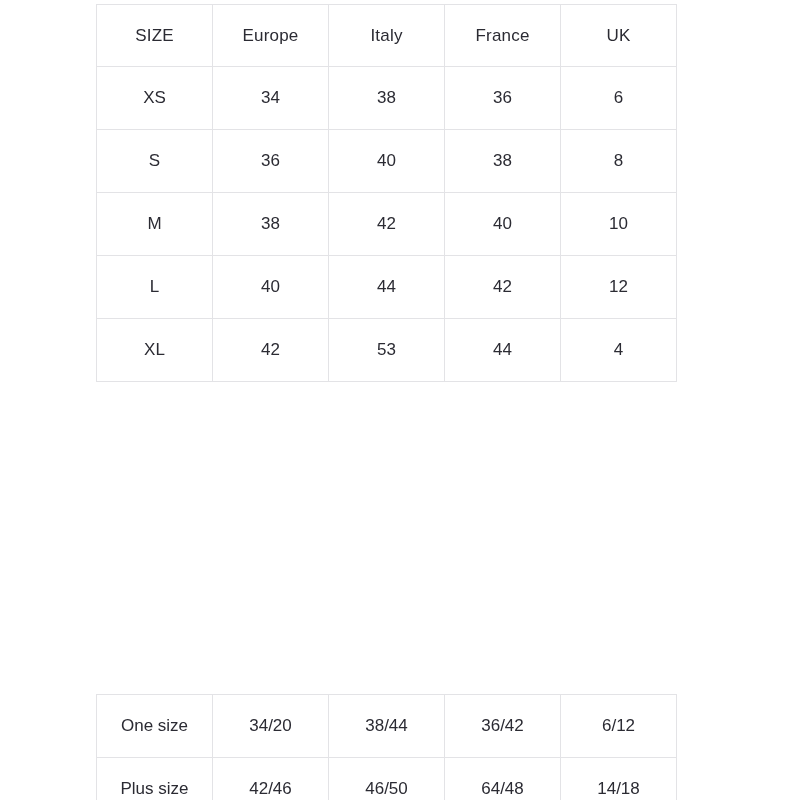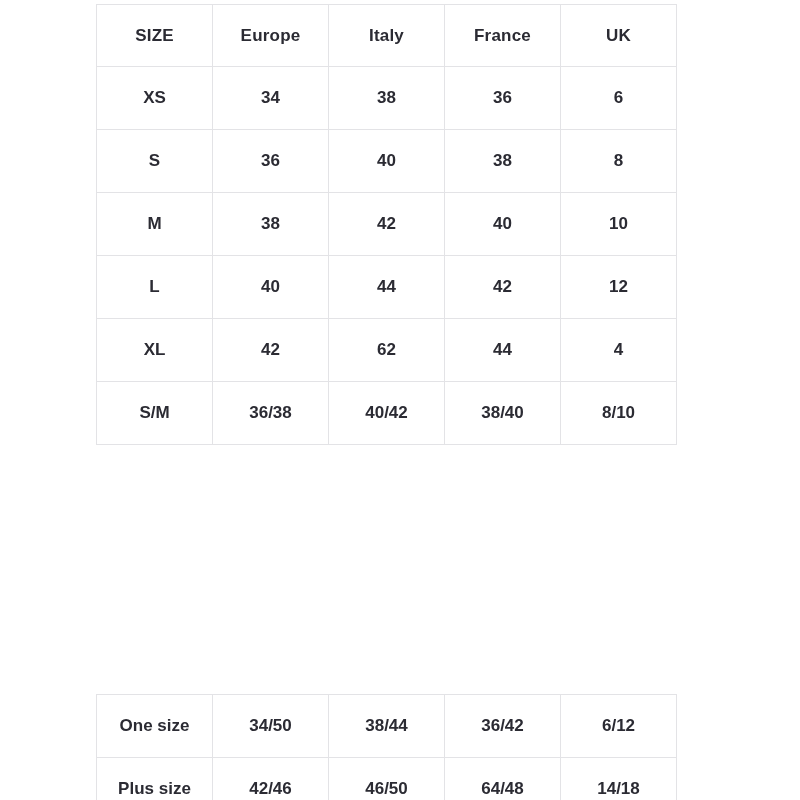--- a/index.html
+++ b/index.html
@@ -31,21 +31,21 @@
   table.size-table {
     border-collapse: collapse;
     width: 580px;
     table-layout: fixed;
   }
   table.size-table td,
   table.size-table th {
     border: 1px solid #e3e3e6;
     text-align: center;
     vertical-align: middle;
-    font-weight: bold;
+    font-weight: normal;
     font-size: 17px;
     color: #2b2b33;
     padding: 0;
   }
   table.size-table tr { height: 63px; }
   #main-table tr:first-child { height: 62px; }
 
   col.c-label { width: 116px; }
   col.c-val { width: 116px; }
 
@@ -115,52 +115,45 @@
           <td class="row-label">L</td>
           <td class="val-cell">40</td>
           <td class="val-cell">44</td>
           <td class="val-cell">42</td>
           <td class="val-cell">12</td>
         </tr>
 
         <tr>
           <td class="row-label">XL</td>
           <td class="val-cell">42</td>
-          <td class="val-cell">62</td>
+          <td class="val-cell">53</td>
           <td class="val-cell">44</td>
           <td class="val-cell">4</td>
         </tr>
 
-        <tr>
-          <td class="row-label">S/M</td>
-          <td class="val-cell">36/38</td>
-          <td class="val-cell">40/42</td>
-          <td class="val-cell">38/40</td>
-          <td class="val-cell">8/10</td>
-        </tr>
 
 
 
       </tbody>
     </table>
   </div>
 
   <div class="table-wrap" id="secondary-table-wrap">
     <table class="size-table" id="secondary-table">
       <colgroup>
         <col class="c-label">
         <col class="c-val">
         <col class="c-val">
         <col class="c-val">
         <col class="c-val">
       </colgroup>
       <tbody>
         <tr>
           <td class="row-label">One size</td>
-          <td class="val-cell">34/50</td>
+          <td class="val-cell">34/20</td>
           <td class="val-cell">38/44</td>
           <td class="val-cell">36/42</td>
           <td class="val-cell">6/12</td>
         </tr>
         <tr>
           <td class="row-label">Plus size</td>
           <td class="val-cell">42/46</td>
           <td class="val-cell">46/50</td>
           <td class="val-cell">64/48</td>
           <td class="val-cell">14/18</td>

